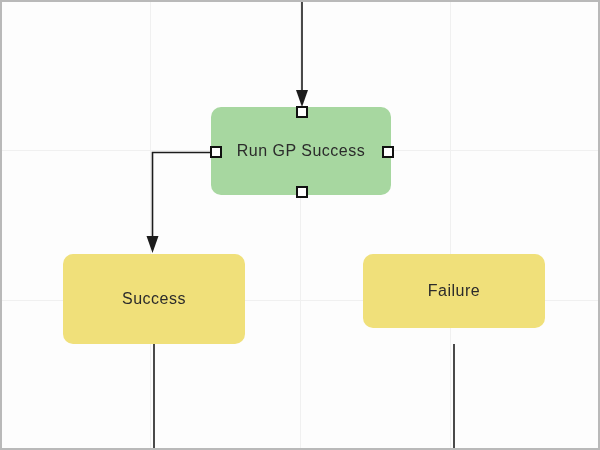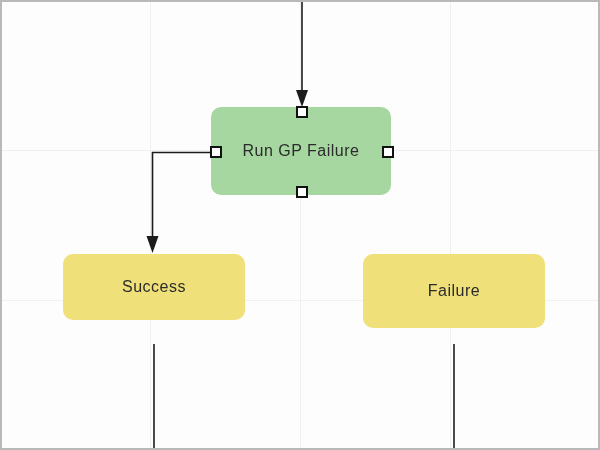--- a/index.html
+++ b/index.html
@@ -53,21 +53,21 @@
     border-radius: 10px;
     display: flex;
     align-items: center;
     justify-content: center;
     font-size: 16px;
     letter-spacing: 0.5px;
     color: #2b2b2b;
     cursor: pointer;
   }
   .node-run-gp-service { left: 209px; top: 105px; width: 180px; height: 88px; }
-  .node-success       { left:  61px; top: 252px; width: 182px; height: 66px; }
+  .node-success       { left:  61px; top: 252px; width: 182px; height: 90px; }
   .node-failure       { left: 361px; top: 252px; width: 182px; height: 74px; }
   .handle {
     position: absolute;
     width: 8px;
     height: 8px;
     background: #ffffff;
     border: 2px solid #111111;
     box-sizing: content-box;
     cursor: crosshair;
   }
@@ -96,21 +96,21 @@
 
     <path class="connector" d="M210 150.5 L150.5 150.5 L150.5 236"></path>
     <polygon class="arrowhead" points="144.5,234 156.5,234 150.5,251"></polygon>
 
     <path class="connector" d="M152 342 L152 450"></path>
 
     <path class="connector" d="M452 342 L452 450"></path>
   </svg>
 
   <div class="node node-run-gp-service" style="background-color: rgb(167, 215, 160);">
-    <span>Run GP Failure</span>
+    <span>Run GP Success</span>
   </div>
 
   <div class="node node-success" style="background-color: rgb(240, 224, 122);">
     <span>Success</span>
   </div>
 
   <div class="node node-failure" style="background-color: rgb(240, 224, 122);">
     <span>Failure</span>
   </div>
 

